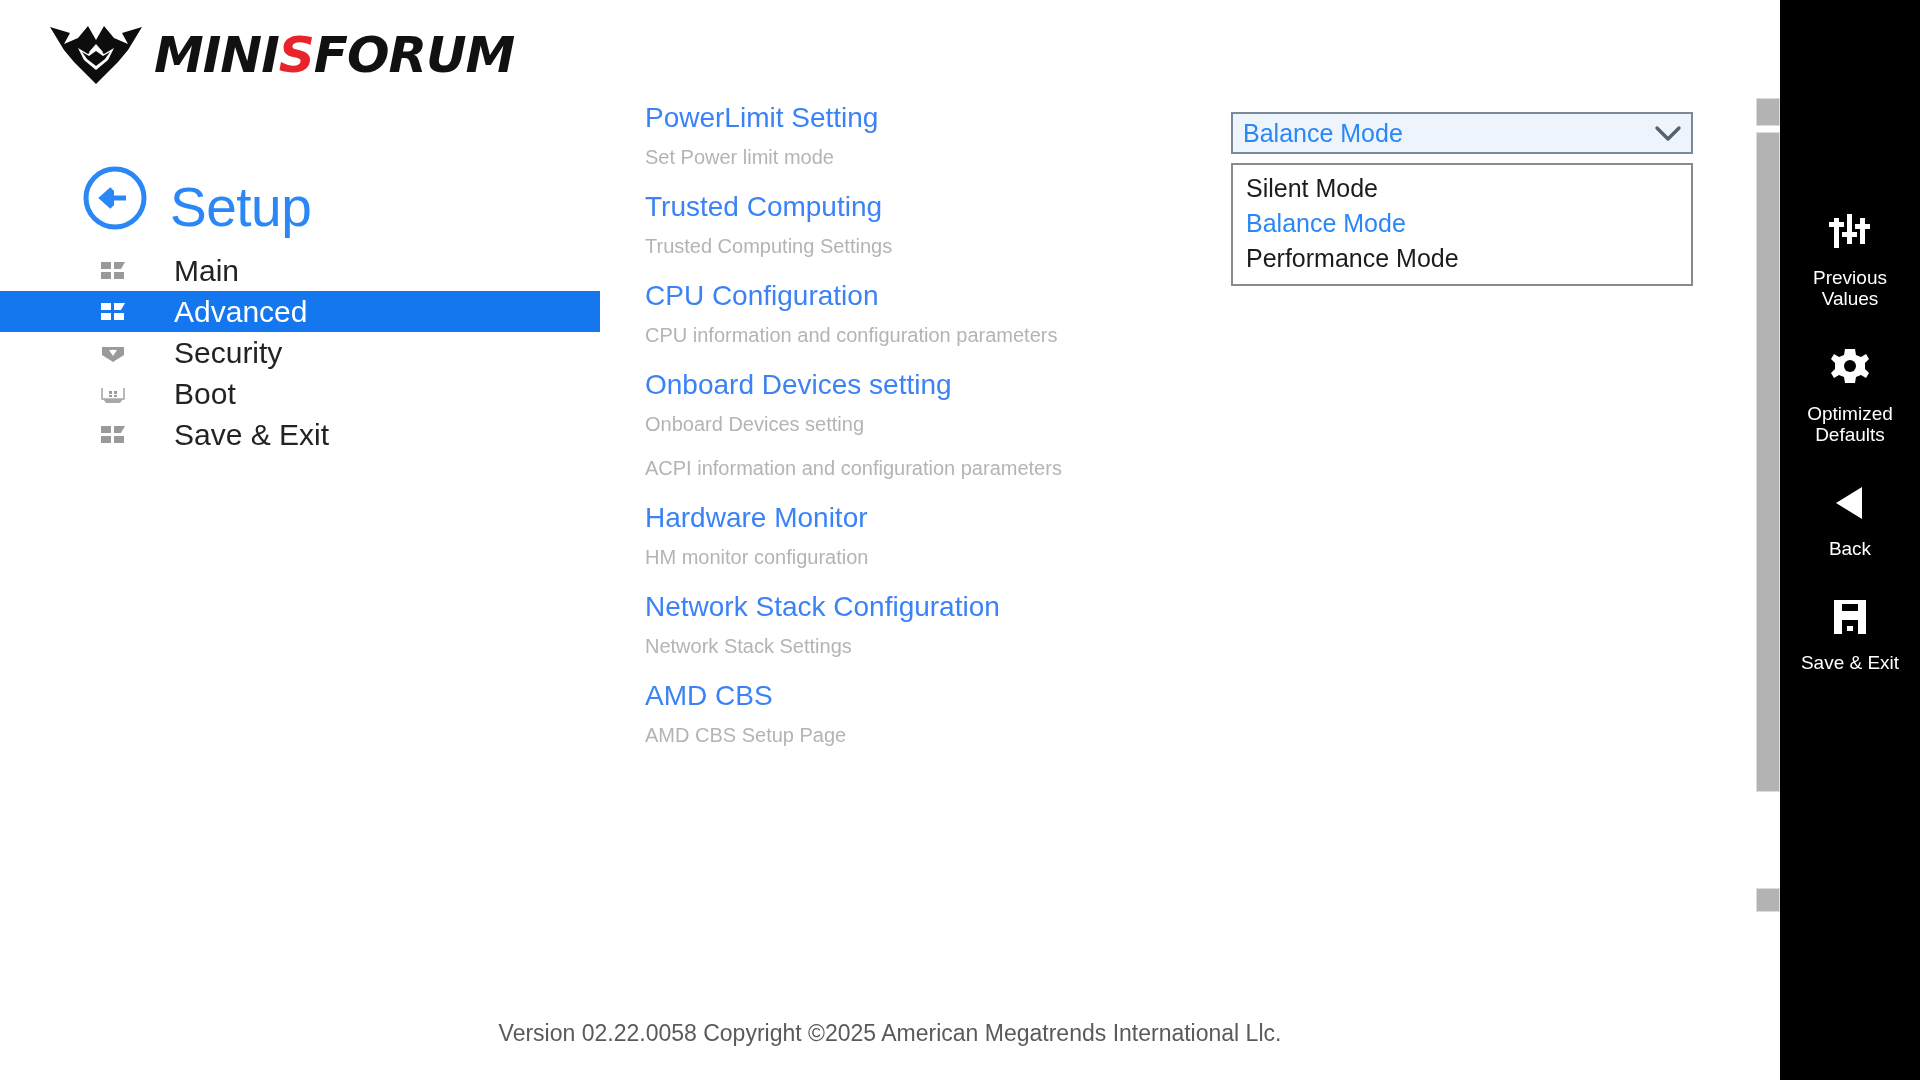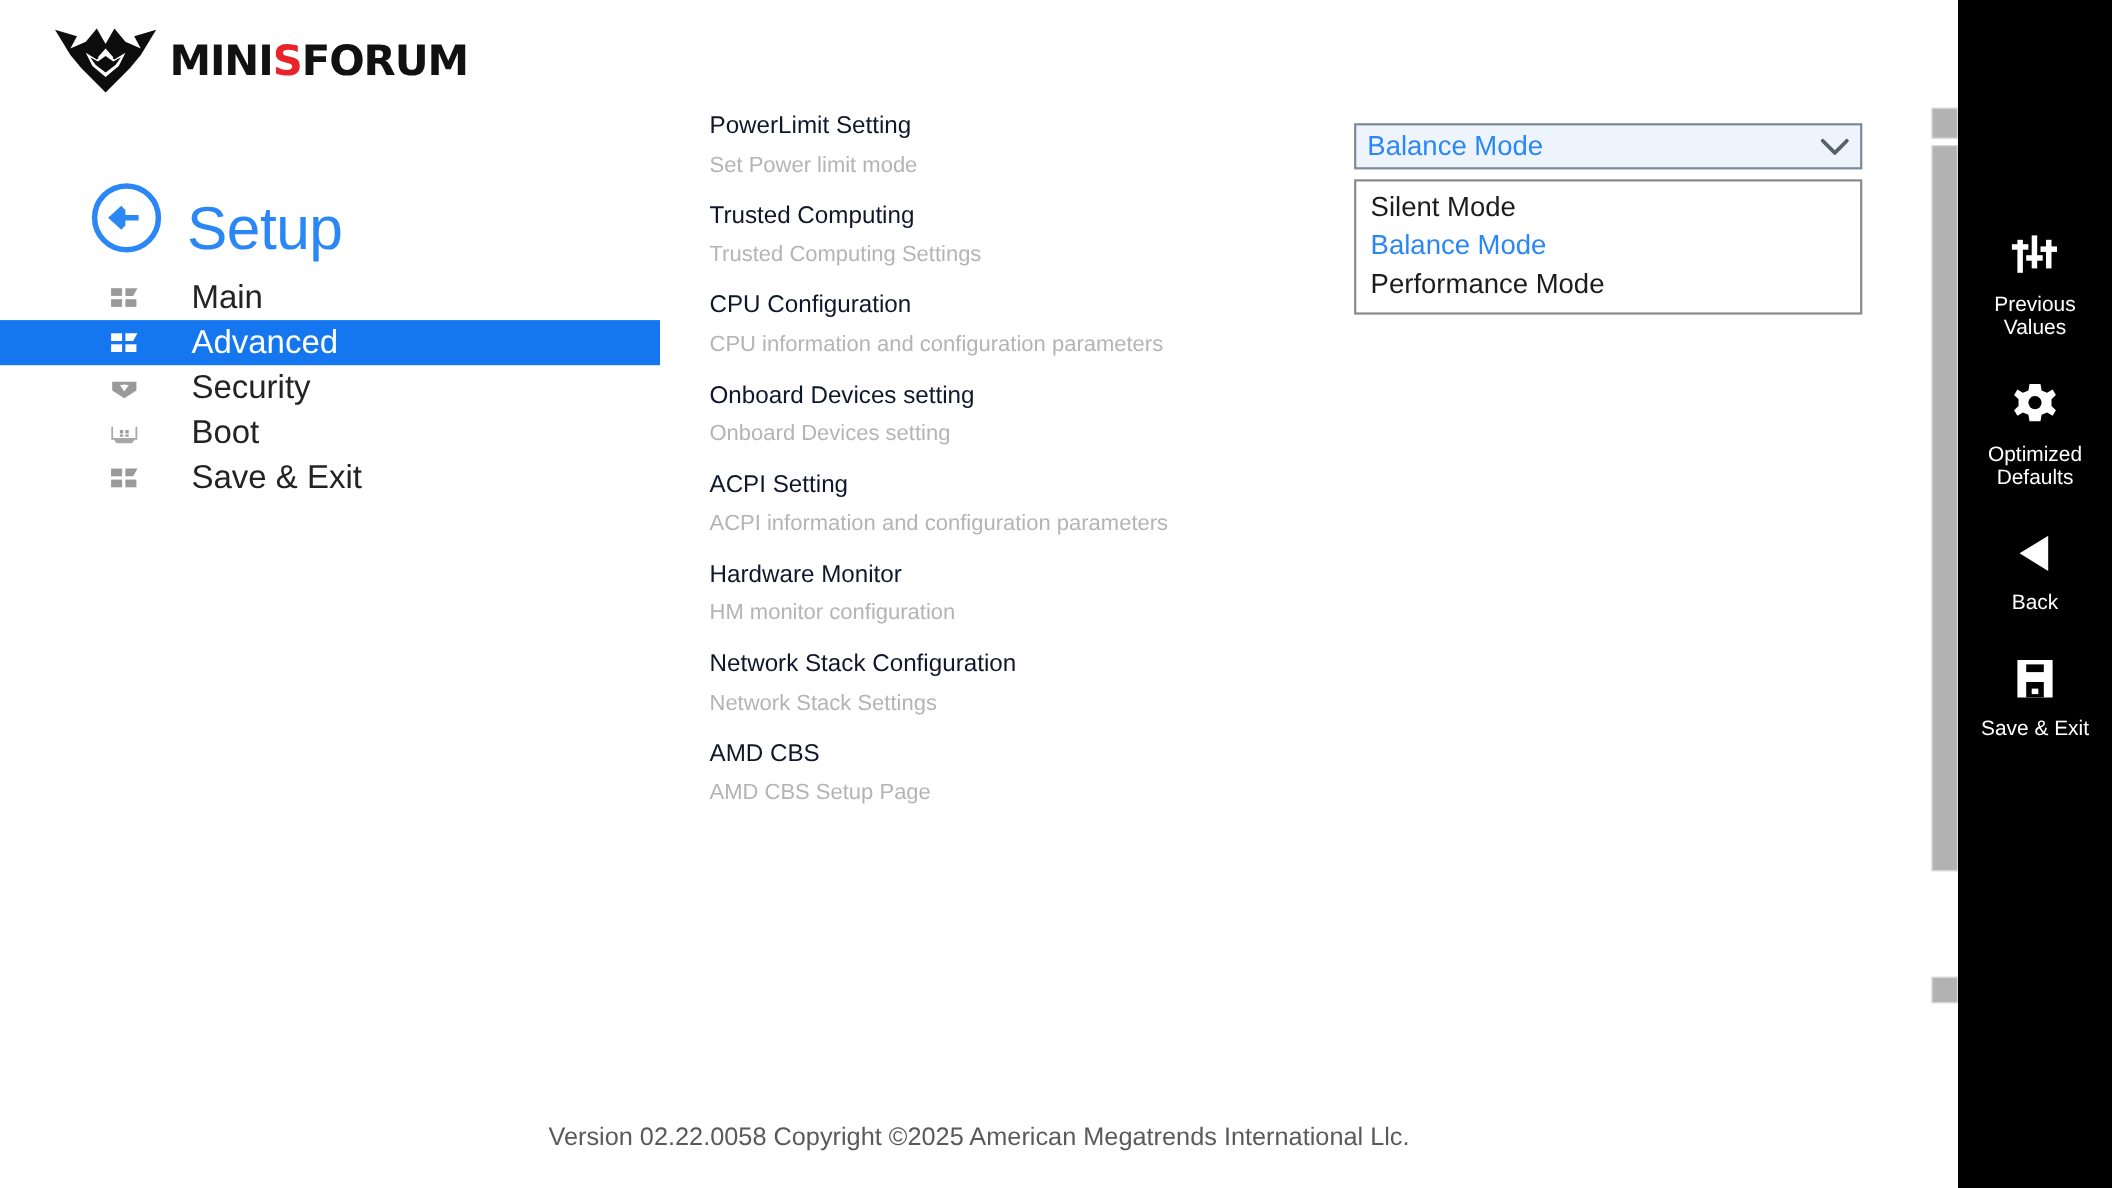--- a/index.html
+++ b/index.html
@@ -16,22 +16,23 @@
   }
 
   
   .logo-wrap {
     position: absolute; left: 48px; top: 24px;
     display: flex; align-items: center; gap: 10px;
   }
   .logo-mark { width: 96px; height: 62px; display:block; }
   .logo-text {
     font-family: "DejaVu Sans", sans-serif;
-    font-size: 38px;
+    font-size: 50px;
     font-weight: 700;
+    font-style: italic;
     letter-spacing: -1px;
     color: #111111;
     line-height: 1;
     white-space: nowrap;
   }
   .logo-text .s-red { color: #e8242a; }
 
   
   .setup-header {
     position: absolute; left: 82px; top: 160px;
@@ -67,22 +68,22 @@
     white-space: nowrap;
     text-align: center;
   }
   .nav-item.active { background: #1477f0; }
   .nav-item.active .nav-label { color: #ffffff; }
 
   
   .content { position: absolute; left: 645px; top: 100px; width: 1090px; }
   .opt-row { position: relative; margin-bottom: 19px; }
   .opt-title {
-    font-size: 22px;
-    color: #0f172a;
+    font-size: 28px;
+    color: #3b82f6;
     line-height: 1.25;
     white-space: nowrap;
     cursor: pointer;
   }
   .opt-desc {
     font-size: 20px;
     color: #b4b4b4;
     line-height: 1.25;
     margin-top: 10px;
     white-space: nowrap;
@@ -281,21 +282,20 @@
     </div>
     <div class="opt-row">
       <div class="opt-title">CPU Configuration</div>
       <div class="opt-desc">CPU information and configuration parameters</div>
     </div>
     <div class="opt-row">
       <div class="opt-title">Onboard Devices setting</div>
       <div class="opt-desc">Onboard Devices setting</div>
     </div>
     <div class="opt-row">
-      <div class="opt-title">ACPI Setting</div>
       <div class="opt-desc">ACPI information and configuration parameters</div>
     </div>
     <div class="opt-row">
       <div class="opt-title">Hardware Monitor</div>
       <div class="opt-desc">HM monitor configuration</div>
     </div>
     <div class="opt-row">
       <div class="opt-title">Network Stack Configuration</div>
       <div class="opt-desc">Network Stack Settings</div>
     </div>

